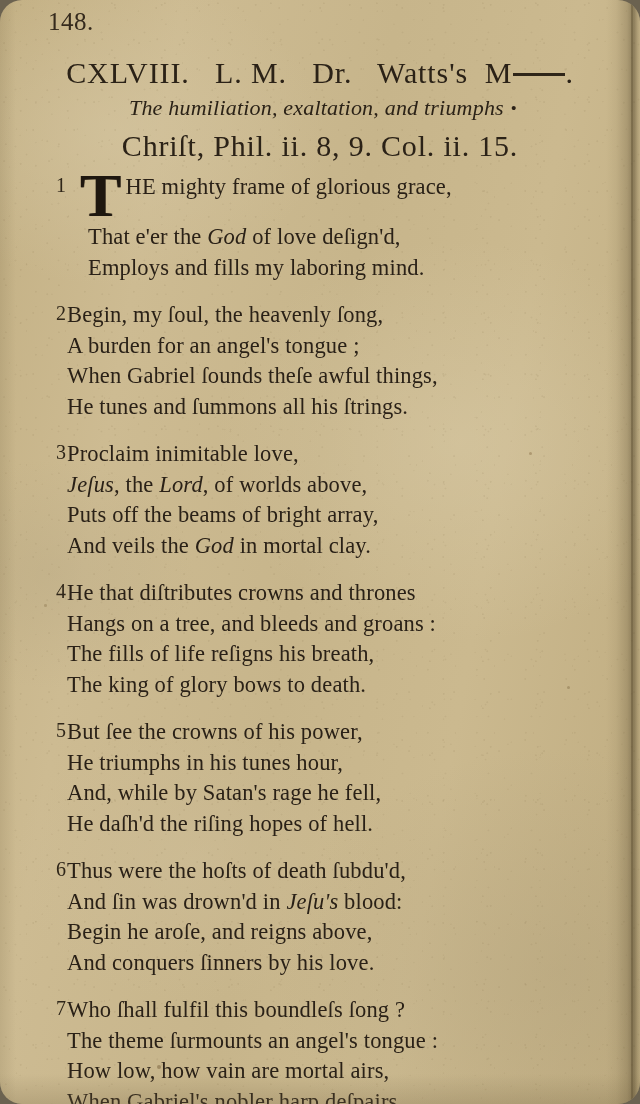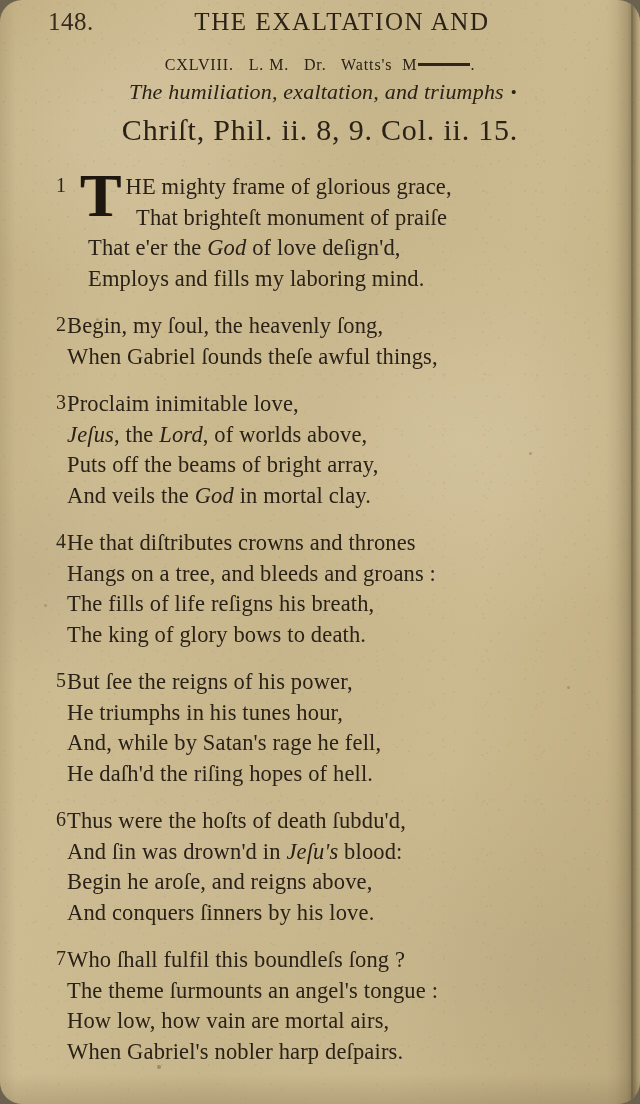--- a/index.html
+++ b/index.html
@@ -139,21 +139,21 @@
 
   
   .heading {
     position: absolute;
     top: 56px;
     left: 0;
     width: 100%;
     text-align: center;
   }
   .hymn-no-line {
-    font-size: 16px;
+    font-size: 30px;
     letter-spacing: 0.9px;
     color: #2b2217;
     white-space: nowrap;
   }
   .blankrule {
     display: inline-block;
     width: 52px;
     height: 3px;
     background: #2f2619;
     vertical-align: 0.22em;
@@ -245,21 +245,20 @@
   <div class="speck" style="left:157px; top:1065px; width:4px; height:4px;"></div>
   <div class="speck" style="left:529px; top:452px; width:3px; height:3px; background:rgba(120,92,52,0.38);"></div>
   <div class="speck" style="left:96px; top:318px; width:2.5px; height:2.5px; background:rgba(118,92,54,0.30);"></div>
   <div class="speck" style="left:567px; top:686px; width:3px; height:3px; background:rgba(112,88,50,0.34);"></div>
   <div class="speck" style="left:44px; top:604px; width:2.5px; height:2.5px; background:rgba(120,96,56,0.30);"></div>
 
   <div id="content">
 
     <div class="runhead">
       <div class="folio">148.</div>
-      <div class="runtitle">THE EXALTATION AND</div>
     </div>
 
     <div class="heading">
 
       <div class="hymn-no-line">
         <span>CXLVIII.</span>
         <span>&nbsp;</span>
         <span>L. M.</span>
         <span>&nbsp;</span>
         <span>Dr.</span>
@@ -272,31 +271,32 @@
 
       <div class="scripture">Chriſt, Phil. ii. 8, 9.   Col. ii. 15.</div>
     </div>
 
     <div id="stanzas">
 
       <div class="stanza" id="stanza-1">
         <div class="stanza-num">1</div>
         <div class="lines">
           <div class="vline vline-1"><span class="dropcap">T</span><span>HE mighty frame of glorious grace,</span></div>
-          <div class="vline vline-2">That brighteſt monument of praiſe</div>
           <div class="vline vline-3">That e'er the <i>God</i> of love deſign'd,</div>
           <div class="vline vline-4">Employs and fills my laboring mind.</div>
         </div>
       </div>
 
       <div class="stanza">
         <div class="stanza-num">2</div>
         <div class="lines">
           <div class="vline">Begin, my ſoul, the heavenly ſong,</div>
+          <div class="vline">A burden for an angel's tongue ;</div>
           <div class="vline">When Gabriel ſounds theſe awful things,</div>
+          <div class="vline">He tunes and ſummons all his ſtrings.</div>
         </div>
       </div>
 
       <div class="stanza">
         <div class="stanza-num">3</div>
         <div class="lines">
           <div class="vline">Proclaim inimitable love,</div>
           <div class="vline"><i>Jeſus</i>, the <i>Lord</i>, of worlds above,</div>
           <div class="vline">Puts off the beams of bright array,</div>
           <div class="vline">And veils the <i>God</i> in mortal clay.</div>
@@ -309,21 +309,21 @@
           <div class="vline">He that diſtributes crowns and thrones</div>
           <div class="vline">Hangs on a tree, and bleeds and groans :</div>
           <div class="vline">The fills of life reſigns his breath,</div>
           <div class="vline">The king of glory bows to death.</div>
         </div>
       </div>
 
       <div class="stanza">
         <div class="stanza-num">5</div>
         <div class="lines">
-          <div class="vline">But ſee the reigns of his power,</div>
+          <div class="vline">But ſee the crowns of his power,</div>
           <div class="vline">He triumphs in his tunes hour,</div>
           <div class="vline">And, while by Satan's rage he fell,</div>
           <div class="vline">He daſh'd the riſing hopes of hell.</div>
         </div>
       </div>
 
       <div class="stanza">
         <div class="stanza-num">6</div>
         <div class="lines">
           <div class="vline">Thus were the hoſts of death ſubdu'd,</div>

